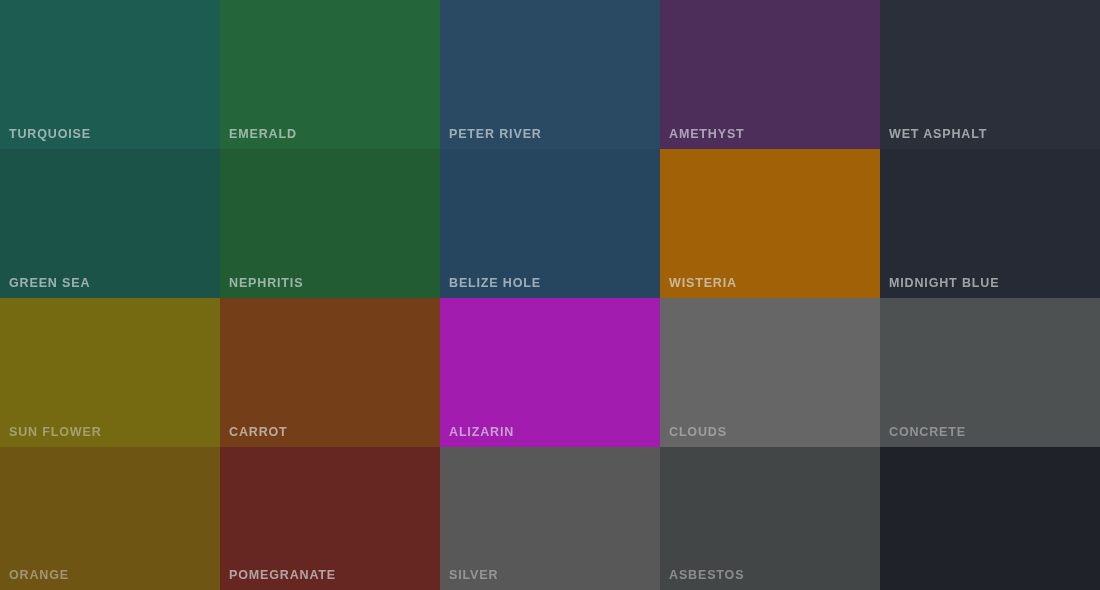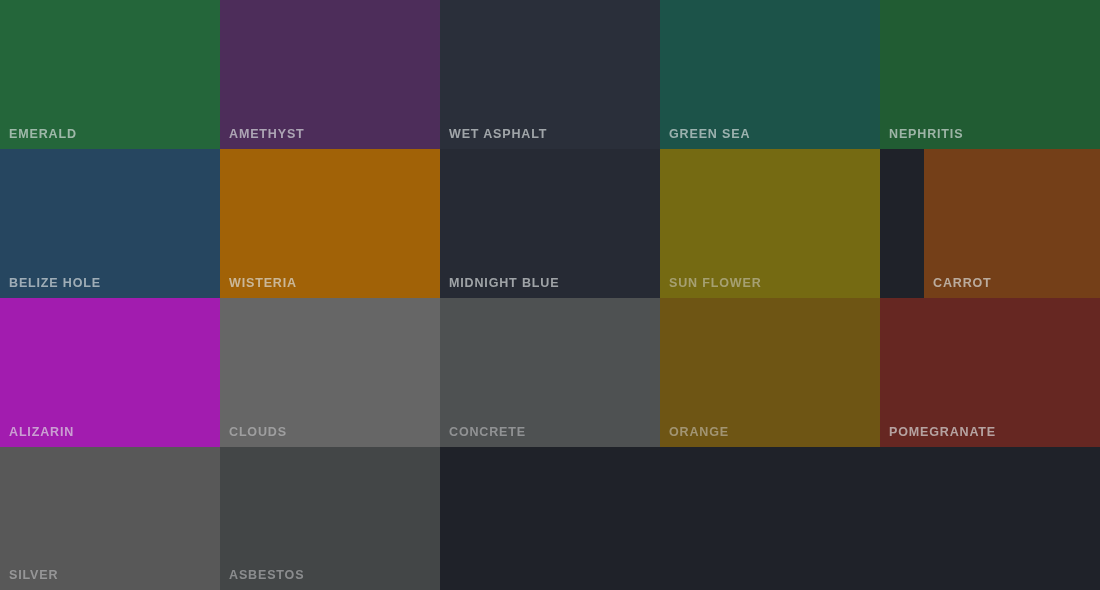--- a/index.html
+++ b/index.html
@@ -46,22 +46,28 @@
 
   
   .swatch.light-bg .swatch-label {
     color: rgba(245, 246, 247, 0.42);
   }
 </style>
 </head>
 <body>
 
 <div id="palette-grid" style="background: rgb(31, 34, 41);">
+    <div class="swatch" style="background: rgb(29, 92, 81);">
+      <span class="swatch-label">TURQUOISE</span>
+    </div>
     <div class="swatch" style="background: rgb(36, 102, 58);">
       <span class="swatch-label">EMERALD</span>
+    </div>
+    <div class="swatch" style="background: rgb(42, 74, 99);">
+      <span class="swatch-label">PETER RIVER</span>
     </div>
     <div class="swatch" style="background: rgb(77, 45, 90);">
       <span class="swatch-label">AMETHYST</span>
     </div>
     <div class="swatch" style="background: rgb(42, 47, 58); padding-left: 28px;">
       <span class="swatch-label">WET ASPHALT</span>
     </div>
     <div class="swatch" style="background: rgb(28, 83, 73);">
       <span class="swatch-label">GREEN SEA</span>
     </div>
@@ -73,21 +79,21 @@
     </div>
     <div class="swatch" style="background: #a16207; padding-left: 46px;">
       <span class="swatch-label">WISTERIA</span>
     </div>
     <div class="swatch" style="background: rgb(38, 42, 52);">
       <span class="swatch-label">MIDNIGHT BLUE</span>
     </div>
     <div class="swatch light-bg" style="background: rgb(117, 106, 18);">
       <span class="swatch-label">SUN FLOWER</span>
     </div>
-    <div class="swatch" style="background: rgb(116, 63, 24); margin-left: 44px;">
+    <div class="swatch" style="background: rgb(116, 63, 24);">
       <span class="swatch-label">CARROT</span>
     </div>
     <div class="swatch" style="background: #a21caf;">
       <span class="swatch-label">ALIZARIN</span>
     </div>
     <div class="swatch light-bg" style="background: rgb(102, 102, 102);">
       <span class="swatch-label">CLOUDS</span>
     </div>
     <div class="swatch light-bg" style="background: rgb(78, 81, 82);">
       <span class="swatch-label">CONCRETE</span>

